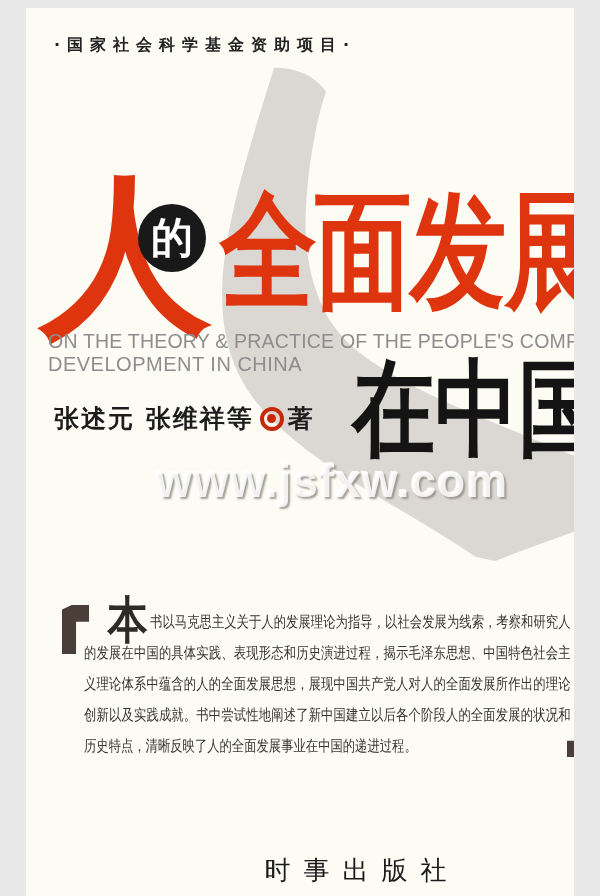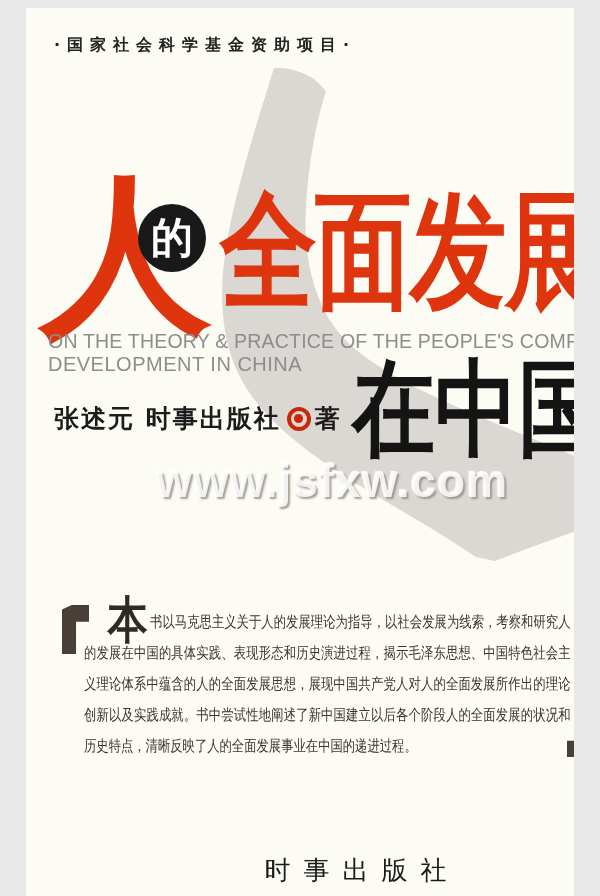--- a/index.html
+++ b/index.html
@@ -136,21 +136,21 @@
 
   <div class="title-main">全面发展</div>
 
   <div class="eng1">ON THE THEORY &amp; PRACTICE OF THE PEOPLE'S COMPREHENSIVE</div>
 
   <div class="eng2">DEVELOPMENT IN CHINA</div>
 
   <div class="title-loc">在中国</div>
 
   <div class="byline">
-    <span>张述元 时事出版社</span>
+    <span>张述元 张维祥等</span>
     <span class="bullseye">
         <span class="dot"></span>
       </span>
     <span>著</span>
   </div>
 
   <div class="watermark">www.jsfxw.com</div>
 
   <div class="bracket-open"></div>
   <div class="bracket-close"></div>

